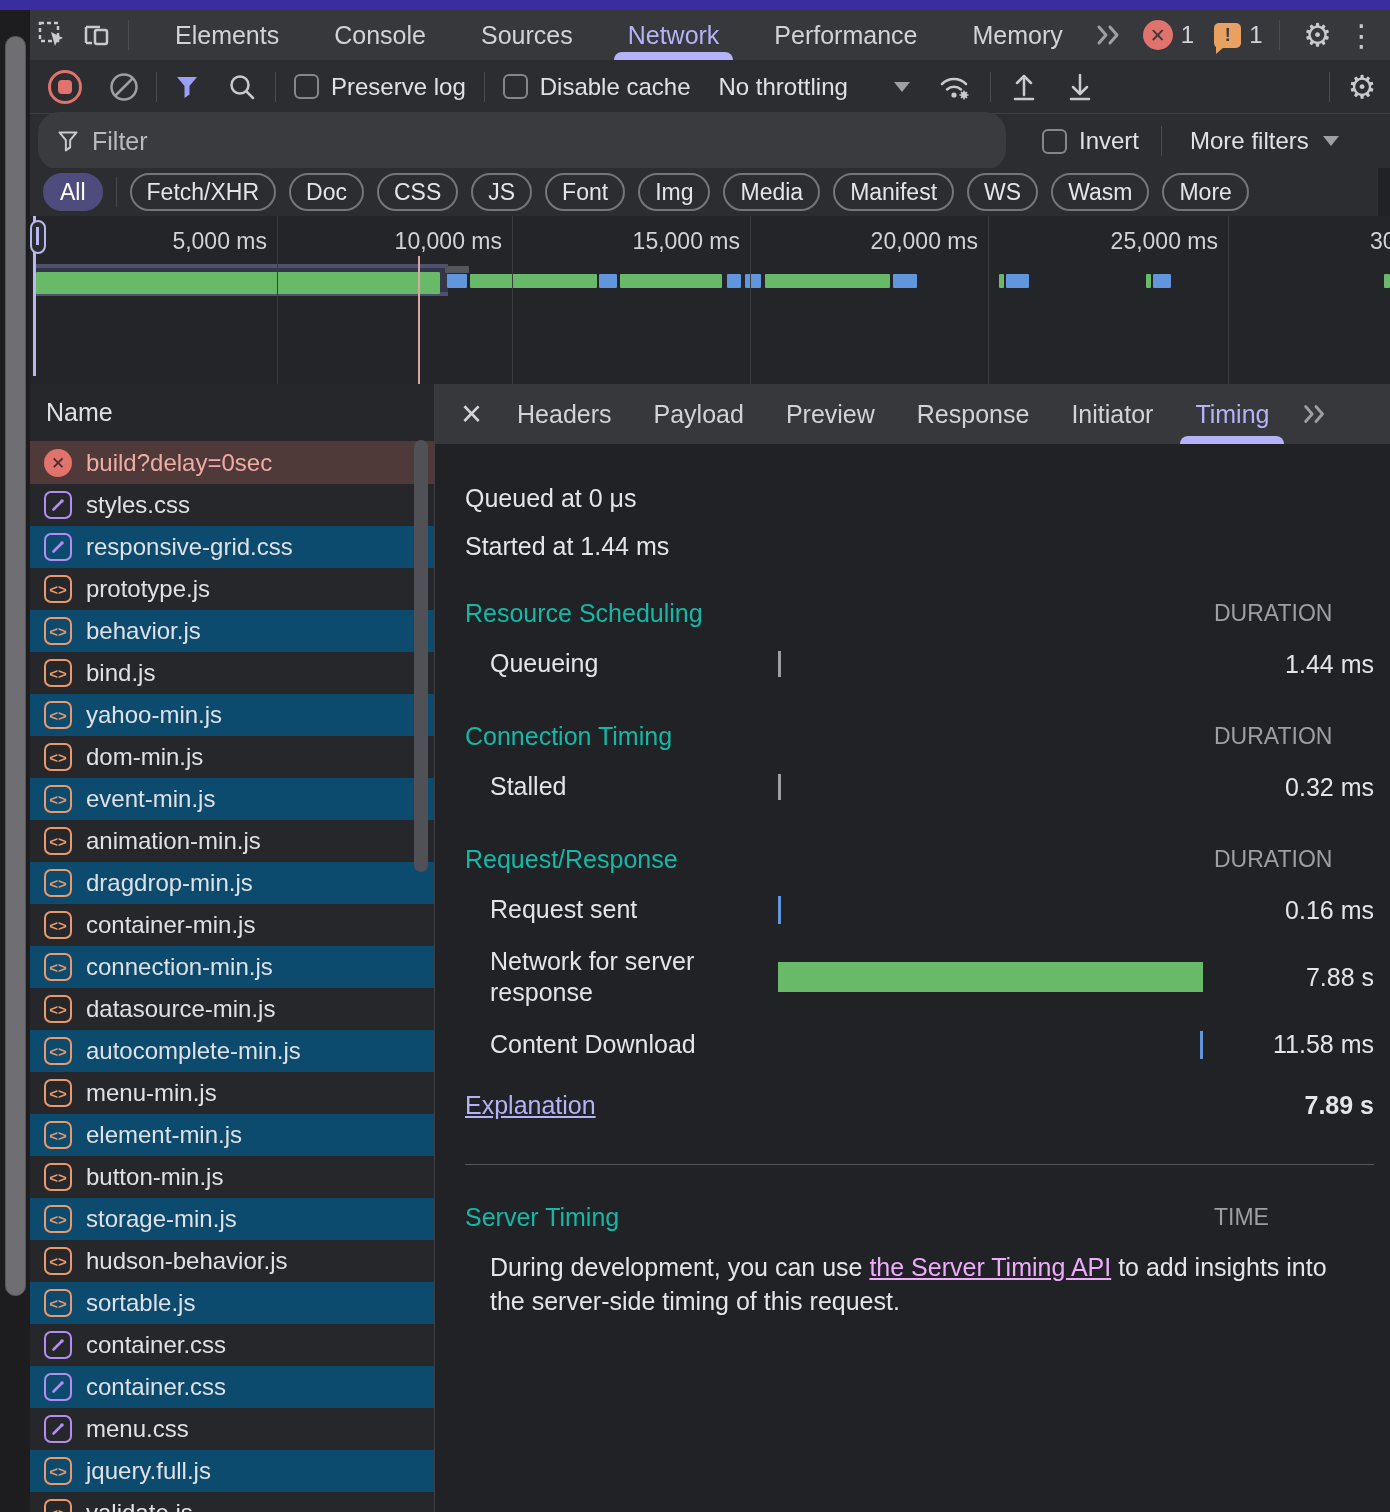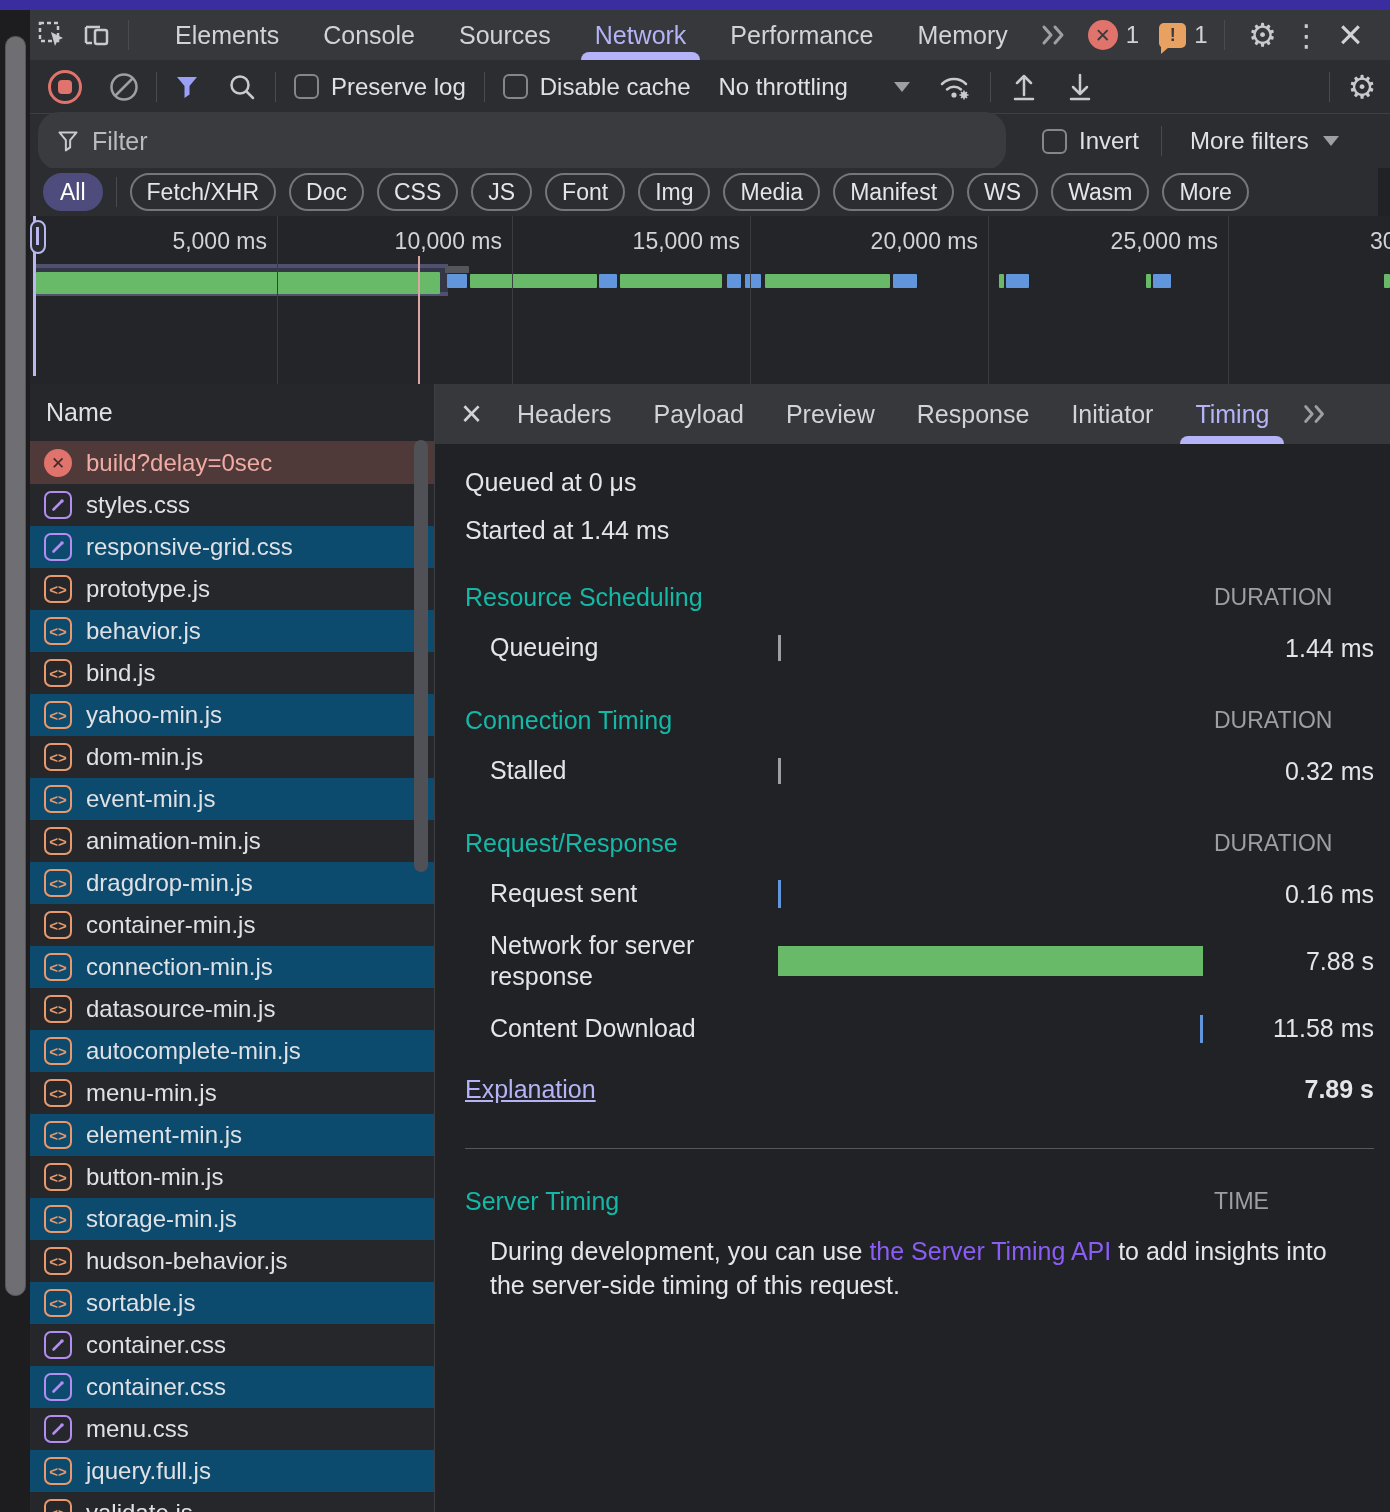--- a/index.html
+++ b/index.html
@@ -9,21 +9,21 @@
   .screen{position:absolute;inset:0;}
   
   .top-strip{position:absolute;left:0;top:0;width:1390px;height:10px;background:#3a2d9f;}
   .left-rail{position:absolute;left:0;top:10px;width:30px;height:1502px;background:#1d1d20;}
   .rail-thumb{position:absolute;left:5px;top:26px;width:19px;height:1258px;background:#6e6e73;border-radius:10px;border:1px solid #55555a;}
   .devtools{position:absolute;left:30px;top:10px;width:1360px;height:1502px;background:#212226;}
   
   .tabbar{position:absolute;left:0;top:0;width:1360px;height:50px;background:#37383c;display:flex;align-items:center;}
   .tb-icon{width:44px;height:44px;display:flex;align-items:center;justify-content:center;flex:0 0 auto;}
   .vdiv{width:1px;height:30px;background:#4a4b50;margin:0 10px;flex:0 0 auto;}
-  .tabs{display:flex;align-items:center;height:100%;margin-left:14px;gap:0;}
+  .tabs{display:flex;align-items:center;height:100%;margin-left:14px;gap:11px;}
   .tab{position:relative;height:100%;display:flex;align-items:center;padding:0 22px;font-size:25px;color:#d2d3d6;cursor:default;white-space:nowrap;}
   .tab.selected{color:#b5b3f7;}
   .tab.selected::after{content:"";position:absolute;left:8px;right:8px;bottom:0;height:8px;background:#b5b3f7;border-radius:8px 8px 0 0;}
   .badge-wrap{display:flex;align-items:center;gap:8px;margin-left:10px;}
   .err-badge{width:30px;height:30px;border-radius:50%;background:#e0736c;color:#3a3b3f;font-size:19px;font-weight:bold;display:flex;align-items:center;justify-content:center;}
   .warn-badge{position:relative;width:27px;height:25px;border-radius:5px;background:#e8a160;color:#3a3b3f;font-size:18px;font-weight:bold;display:flex;align-items:center;justify-content:center;margin-left:12px;}
   .warn-badge::after{content:"";position:absolute;left:2px;bottom:-6px;border-left:8px solid #e8a160;border-bottom:7px solid transparent;}
   .badge-count{font-size:24px;color:#d2d3d6;}
   .glyph{color:#c9cacd;}
   .kebab{font-size:30px;letter-spacing:0;color:#c9cacd;}
@@ -72,40 +72,40 @@
   .fic.css{border:2.5px solid #b38df2;border-radius:7px;color:#b38df2;}
   .fic.error{background:#e0736c;border-radius:50%;color:#3f2a2b;font-size:17px;font-weight:bold;}
   .list-scroll{position:absolute;right:6px;top:56px;width:14px;height:432px;background:#505156;border-radius:8px;}
   
   .right-panel{position:relative;flex:1;height:100%;background:#212226;overflow:hidden;}
   .dtabbar{height:60px;background:#37383c;display:flex;align-items:center;}
   .dclose{font-size:36px;font-weight:300;color:#d2d3d6;margin:0 14px 0 26px;line-height:1;}
   .dtab{position:relative;height:100%;display:flex;align-items:center;padding:0 21px;font-size:25px;color:#d2d3d6;white-space:nowrap;}
   .dtab.selected{color:#b5b3f7;}
   .dtab.selected::after{content:"";position:absolute;left:6px;right:6px;bottom:0;height:8px;background:#b5b3f7;border-radius:8px 8px 0 0;}
-  .timing{padding:24px 16px 0 30px;}
+  .timing{padding:40px 16px 0 30px;}
   .t-line{font-size:25px;color:#e4e5e8;margin-bottom:19px;}
   .t-grid{display:grid;grid-template-columns:313px 1fr 160px;align-items:center;}
   .t-grid.hdr{margin-top:38px;}
   .t-sec-title{font-size:25px;color:#14b8a6;}
   .t-col{grid-column:3;font-size:23px;color:#9d9fa3;}
   .t-row{margin-top:16px;min-height:40px;}
   .t-label{font-size:25px;color:#e4e5e8;padding-left:25px;padding-right:70px;line-height:1.25;}
   .t-barzone{position:relative;height:40px;}
   .m-tick{position:absolute;top:7px;width:3px;height:26px;background:#9d9fa3;}
   .m-tick.blue{background:#6196dd;top:6px;height:28px;}
   .m-tick.end{left:calc(97.5% - 3px);}
   .m-bar{position:absolute;top:5px;left:0;width:97.5%;height:30px;background:#68ba68;}
   .t-value{font-size:25px;color:#e4e5e8;text-align:right;}
   .t-value.bold{font-weight:bold;}
   .t-link{font-size:25px;color:#b5b3f7;text-decoration:underline;}
   .t-explain{margin-top:26px;}
   .t-divider{height:1px;background:#56575b;margin:44px 0 0 0;}
   .server-text{font-size:25px;color:#e4e5e8;line-height:1.38;padding:18px 40px 0 25px;}
-  .inline-link{color:#8b5cf6;}
+  .inline-link{color:#f0abfc;text-decoration:underline;}
   svg{display:block;}
   .spacer{flex:1;}
 </style>
 </head>
 <body>
 
 <div class="screen">
   <div class="top-strip"></div>
   <div class="left-rail">
     <div class="rail-thumb"></div>

